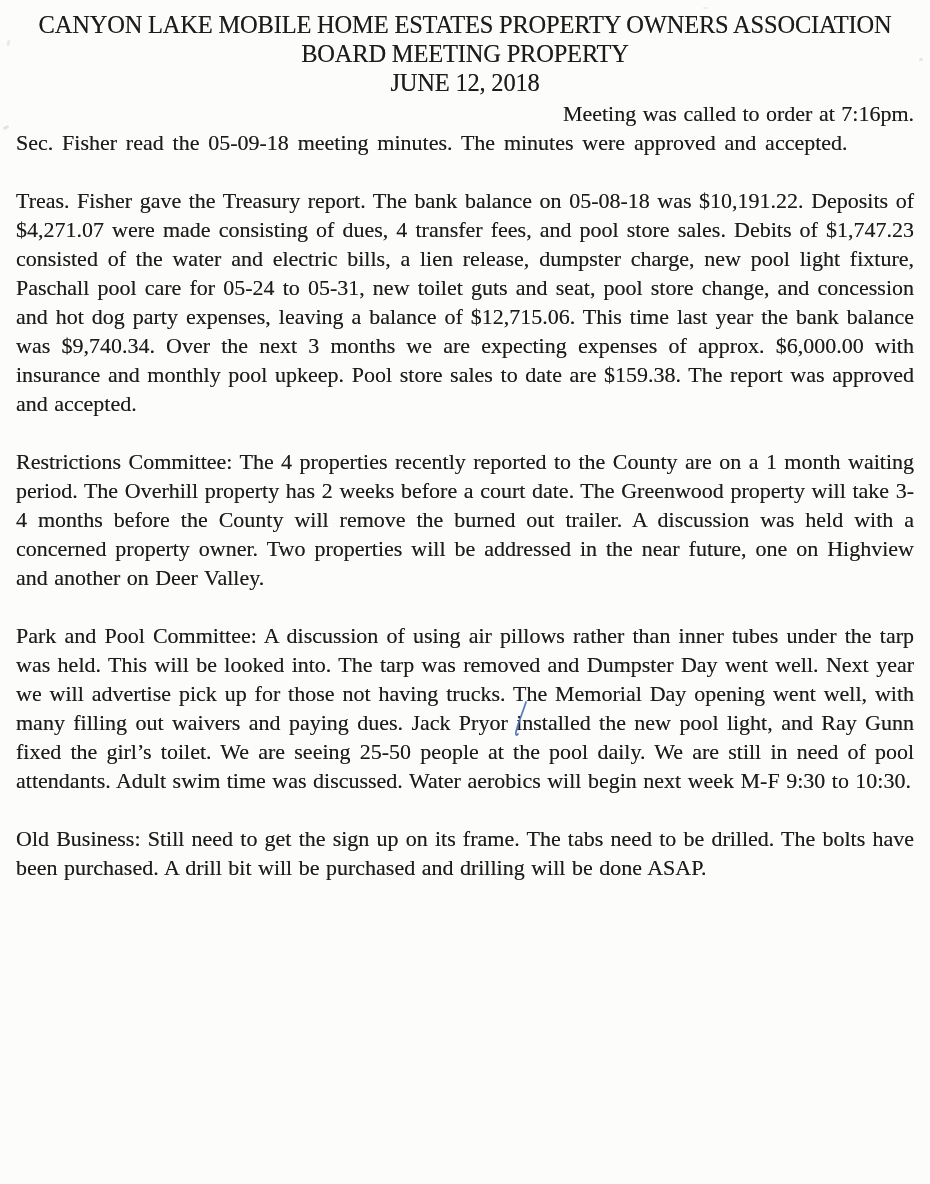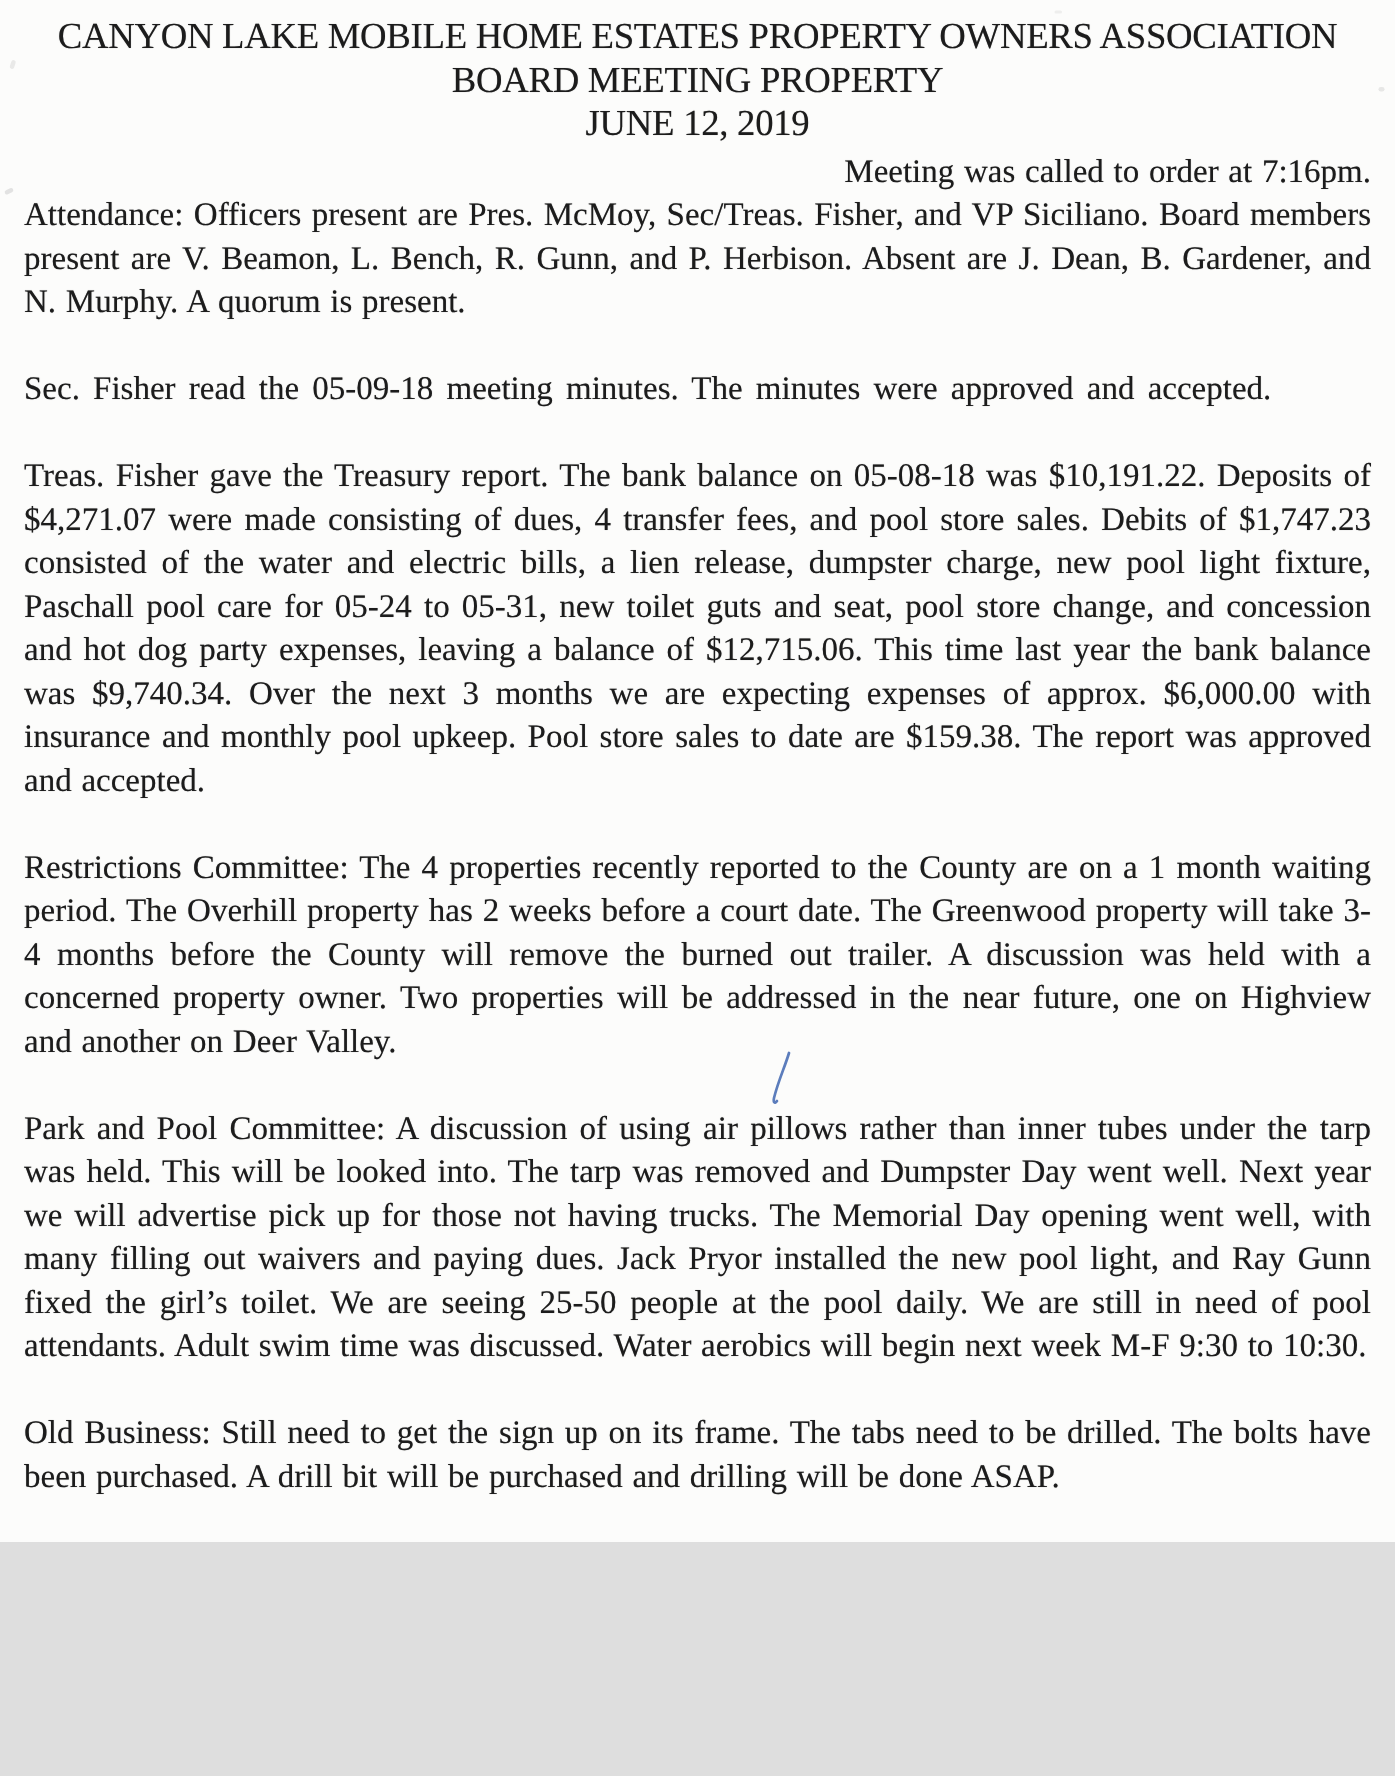--- a/index.html
+++ b/index.html
@@ -1,18 +1,18 @@
 <!DOCTYPE html>
 <html><head>
 <meta charset="utf-8">
 <style>
   html,body{margin:0;padding:0;background:#dedede;}
   .page{
     position:relative;
-    width:930px;height:1028px;
+    width:930px;height:1184px;
     background:#fcfcfb;
     font-family:"Liberation Serif",serif;
     color:#1c1c1c;
     overflow:hidden;
     text-shadow:0 0 0.5px rgba(25,25,25,0.55);
   }
   .content{padding:10px 16px 0 16px;}
   .title-block{text-align:center;line-height:29px;}
   .title-line{font-size:24.5px;font-weight:normal;margin:0;letter-spacing:-0.2px;white-space:nowrap;}
   .body-text{margin-top:2px;font-size:22px;line-height:29px;}
@@ -29,26 +29,25 @@
 </style>
 </head>
 <body>
 
 <div class="page">
   <div class="content">
 
     <header class="title-block">
       <div class="title-line">CANYON LAKE MOBILE HOME ESTATES PROPERTY OWNERS ASSOCIATION</div>
       <div class="title-line">BOARD MEETING PROPERTY</div>
-      <div class="title-line">JUNE 12, 2019</div>
+      <div class="title-line">JUNE 12, 2018</div>
     </header>
 
     <main class="body-text">
       <p class="no-gap single">Meeting was called to order at 7:16pm.</p>
-      <p>Attendance:  Officers present are Pres. McMoy, Sec/Treas. Fisher, and VP Siciliano.  Board members present are V. Beamon, L. Bench, R. Gunn, and P. Herbison.  Absent are J. Dean, B. Gardener, and N. Murphy.  A quorum is present.</p>
       <p class="stretch">Sec. Fisher read the 05-09-18 meeting minutes.  The minutes were approved and accepted.</p>
       <p>Treas. Fisher gave the Treasury report.  The bank balance on 05-08-18 was $10,191.22.  Deposits of $4,271.07 were made consisting of dues, 4 transfer fees, and pool store sales.  Debits of $1,747.23 consisted of the water and electric bills, a lien release, dumpster charge, new pool light fixture, Paschall pool care for 05-24 to 05-31, new toilet guts and seat, pool store change, and concession and hot dog party expenses, leaving a balance of $12,715.06.  This time last year the bank balance was $9,740.34.  Over the next 3 months we are expecting expenses of approx. $6,000.00 with insurance and monthly pool upkeep.  Pool store sales to date are $159.38.  The report was approved and accepted.</p>
       <p>Restrictions Committee:  The 4 properties recently reported to the County are on a 1 month waiting period.  The Overhill property has 2 weeks before a court date. The Greenwood property will take 3-4 months before the County will remove the burned out trailer.  A discussion was held with a concerned property owner.  Two properties will be addressed in the near future, one on Highview and another on Deer Valley.</p>
       <p>Park and Pool Committee:  A discussion of using air pillows rather than inner tubes under the tarp was held.  This will be looked into.  The tarp was removed and Dumpster Day went well.  Next year we will advertise pick up for those not having trucks.  The Memorial Day opening went well, with many filling out waivers and paying dues.  Jack Pryor installed the new pool light, and Ray Gunn fixed the girl’s toilet.  We are seeing 25-50 people at the pool daily.  We are still in need of pool attendants.  Adult swim time was discussed.  Water aerobics will begin next week M-F 9:30 to 10:30.</p>
       <p>Old Business:  Still need to get the sign up on its frame.  The tabs need to be drilled.  The bolts have been purchased.  A drill bit will be purchased and drilling will be done ASAP.</p>
     </main>
   </div>
 
   <svg class="pen-mark" viewBox="0 0 18 44" xmlns="http://www.w3.org/2000/svg">
     <path d="M14,2 C11,12 7,20 4,32 C3.4,35 4.5,36 6,34" fill="none" stroke="#4a6fb5" stroke-width="1.8" stroke-linecap="round" opacity="0.9"></path>

